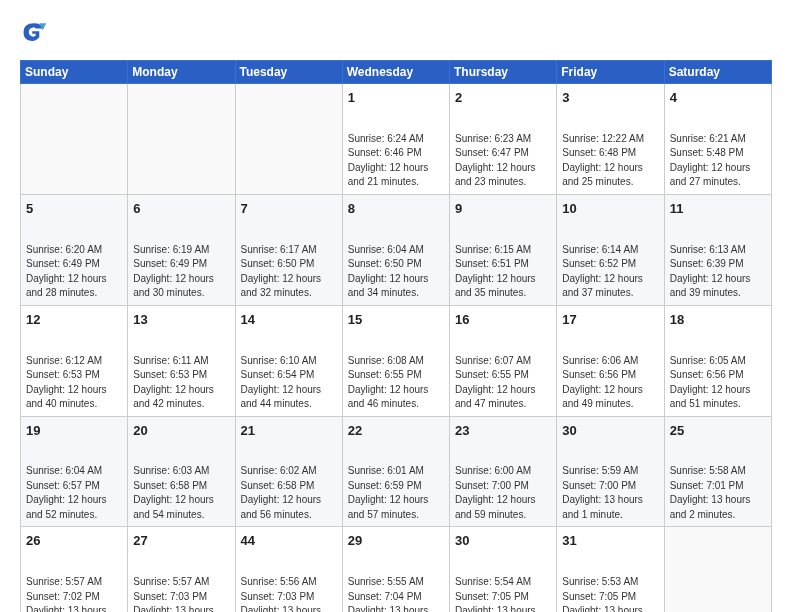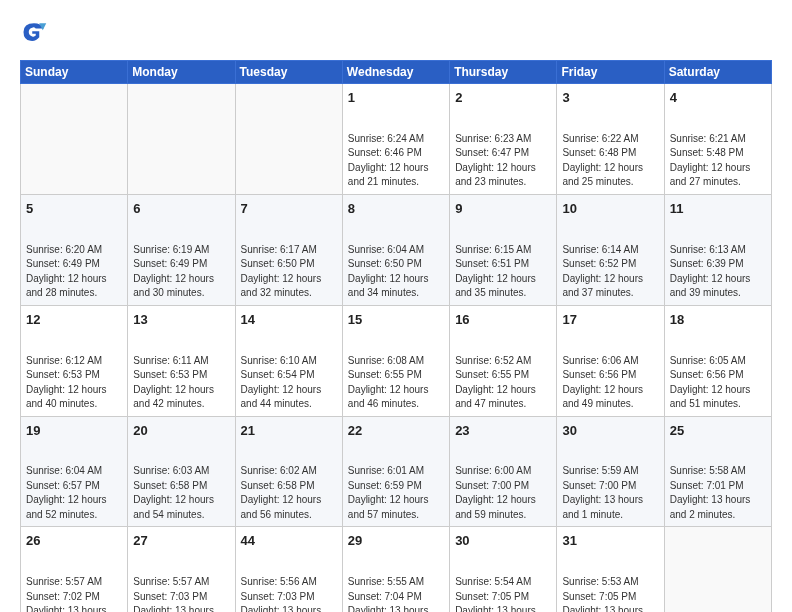--- a/index.html
+++ b/index.html
@@ -145,21 +145,21 @@
           </td>
           <td>
             <span class="day-num">2</span>
             <div class="day-info">Sunrise: 6:23 AM
 Sunset: 6:47 PM
 Daylight: 12 hours
 and 23 minutes.</div>
           </td>
           <td>
             <span class="day-num">3</span>
-            <div class="day-info">Sunrise: 6:22 AM
+            <div class="day-info">Sunrise: 12:22 AM
 Sunset: 6:48 PM
 Daylight: 12 hours
 and 25 minutes.</div>
           </td>
           <td>
             <span class="day-num">4</span>
             <div class="day-info">Sunrise: 6:21 AM
 Sunset: 5:48 PM
 Daylight: 12 hours
 and 27 minutes.</div>
@@ -240,21 +240,21 @@
           </td>
           <td>
             <span class="day-num">15</span>
             <div class="day-info">Sunrise: 6:08 AM
 Sunset: 6:55 PM
 Daylight: 12 hours
 and 46 minutes.</div>
           </td>
           <td>
             <span class="day-num">16</span>
-            <div class="day-info">Sunrise: 6:52 AM
+            <div class="day-info">Sunrise: 6:07 AM
 Sunset: 6:55 PM
 Daylight: 12 hours
 and 47 minutes.</div>
           </td>
           <td>
             <span class="day-num">17</span>
             <div class="day-info">Sunrise: 6:06 AM
 Sunset: 6:56 PM
 Daylight: 12 hours
 and 49 minutes.</div>

